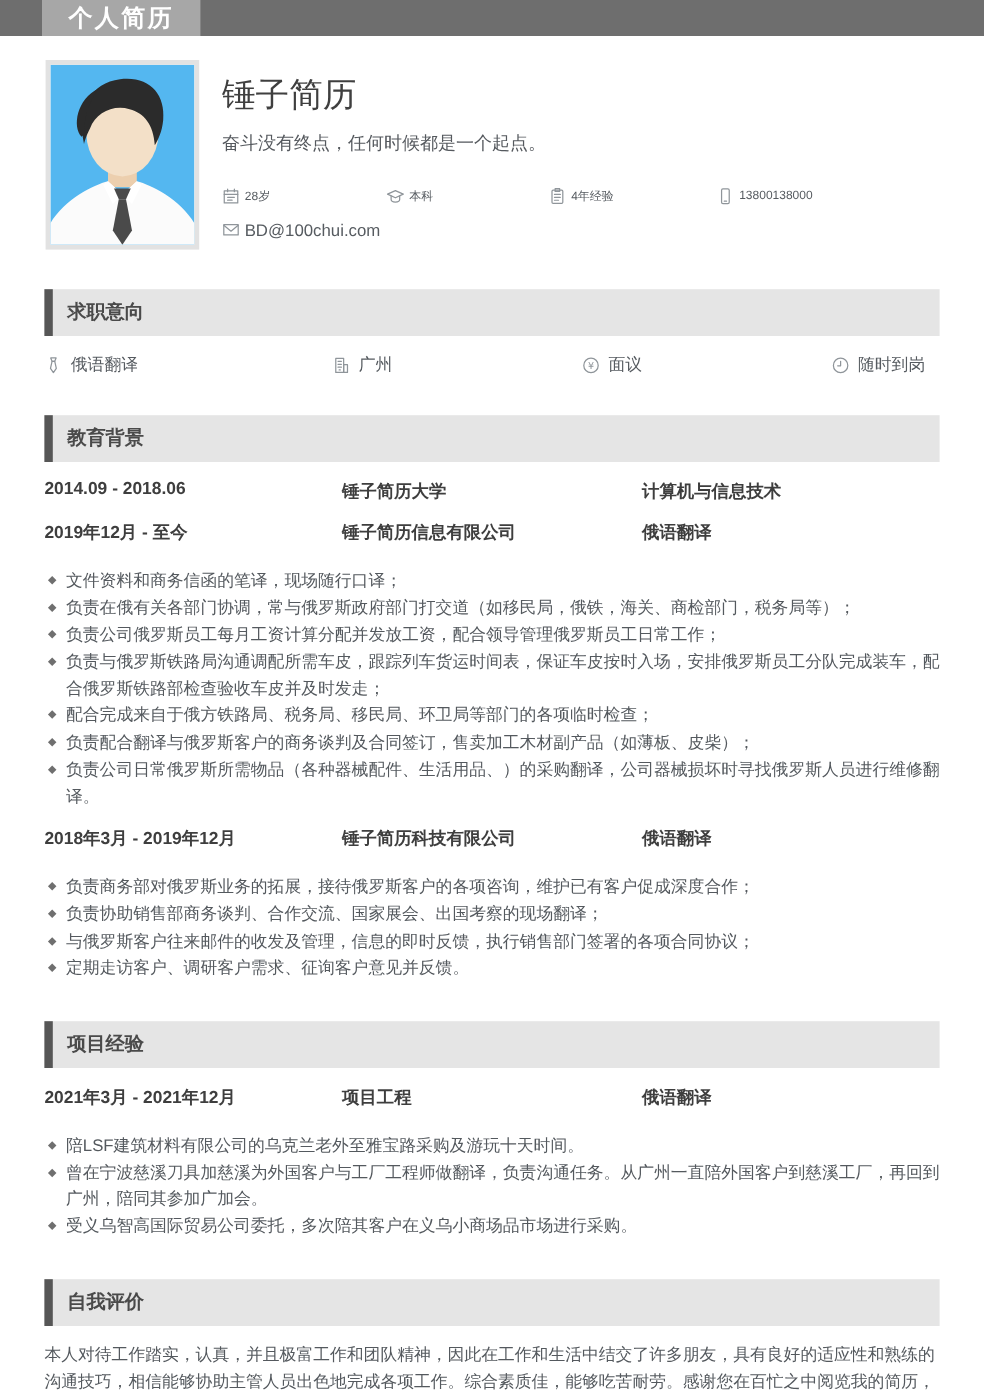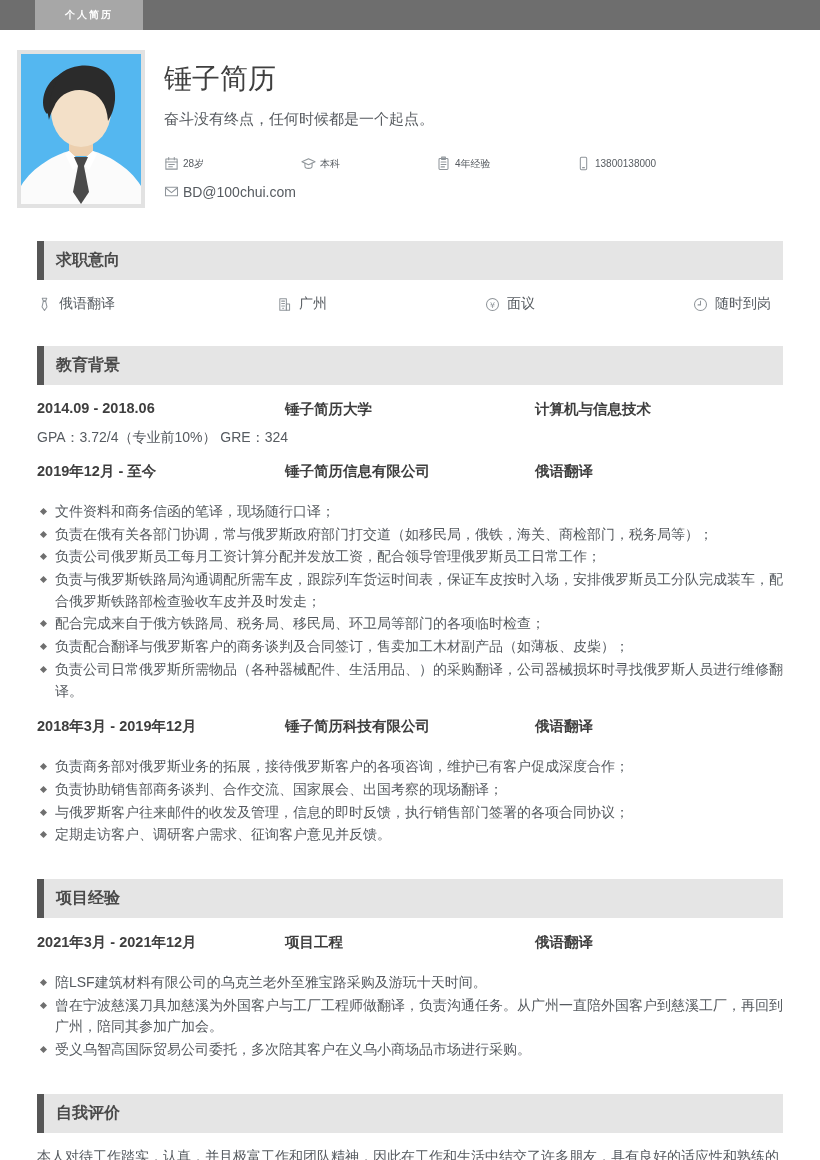--- a/index.html
+++ b/index.html
@@ -5,27 +5,27 @@
   * { box-sizing: border-box; margin: 0; padding: 0; }
   html, body { background:#ffffff; }
   body {
     width: 820px; min-height: 1160px; margin: 0 auto;
     font-family: "Liberation Sans", "DejaVu Sans", sans-serif;
     color: #54595e;
   }
   
   .topbar { height: 30px; background: var(--topbar, #6e6e6e); display:flex; }
   .topbar-tab {
-    margin-left: 35px; width: 108px; height: 30px;
+    margin-left: 35px; width: 132px; height: 30px;
     background: var(--tab, #a7a7a7); color:#ffffff;
-    font-size: 10px; font-weight: bold; letter-spacing: 2px;
+    font-size: 20px; font-weight: bold; letter-spacing: 2px;
     display:flex; align-items:center; justify-content:center; cursor:pointer;
   }
   
-  .profile { display:flex; padding: 20px 37px 0 17px; }
+  .profile { display:flex; padding: 20px 37px 0 38px; }
   .photo-frame {
     width: 128px; height: 158px; flex: 0 0 128px;
     border: 4px solid #e2e2e2; background:#fff;
   }
   .photo-frame svg { display:block; width:100%; height:100%; }
   .profile-text { margin-left: 19px; flex:1; padding-top: 6px; }
   .name { font-size: 28px; font-weight: 400; color: #3f3f3f; margin-top: 4px; }
   .tagline { font-size: 15px; color: #55595e; margin-top: 12px; }
   .info-grid {
     margin-top: 27px; display:grid;
@@ -177,21 +177,20 @@
   </div>
 </div>
 
 <div class="section">
   <div class="section-header">教育背景</div>
   <div class="entry-head">
     <span>2014.09 - 2018.06</span>
     <span>锤子简历大学</span>
     <span>计算机与信息技术</span>
   </div>
-  <div class="sub-line">GPA：3.72/4（专业前10%） GRE：324</div>
 </div>
 
 <div class="section">
 
   <div class="entry">
     <div class="entry-head">
       <span>2019年12月 - 至今</span>
       <span>锤子简历信息有限公司</span>
       <span>俄语翻译</span>
     </div>

